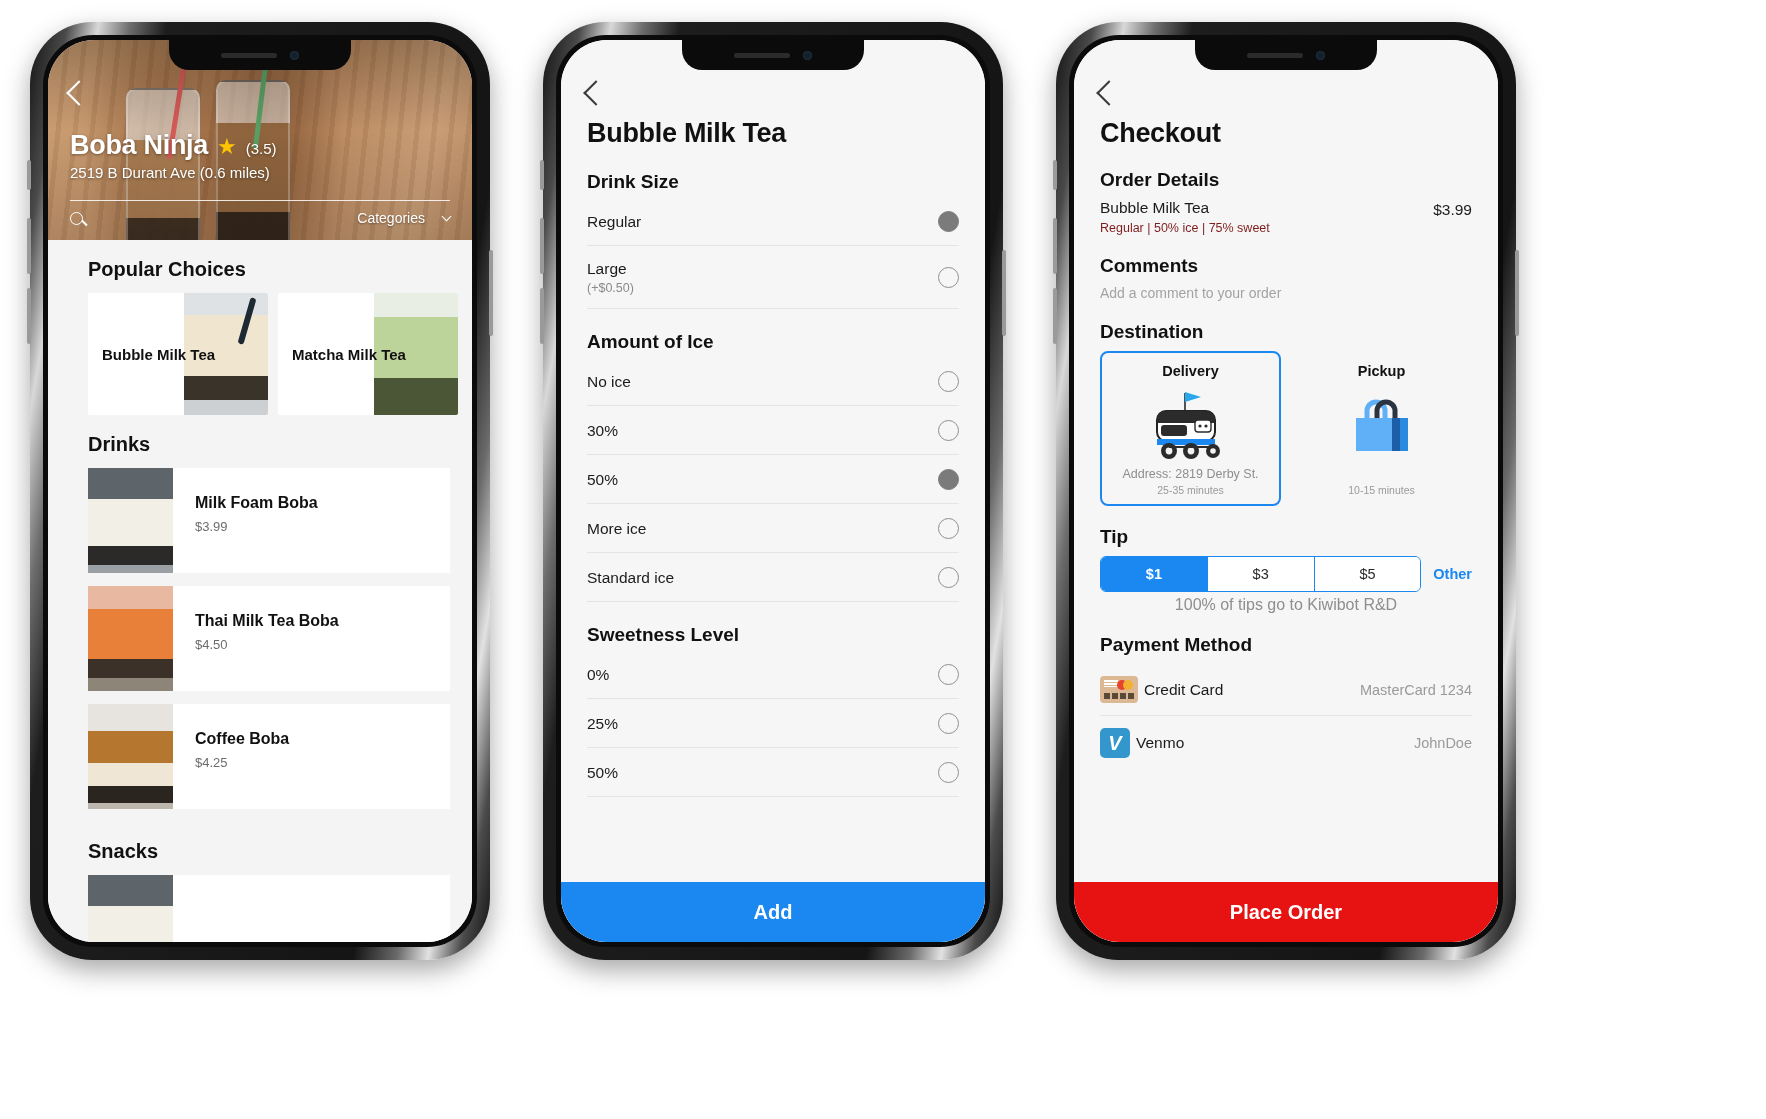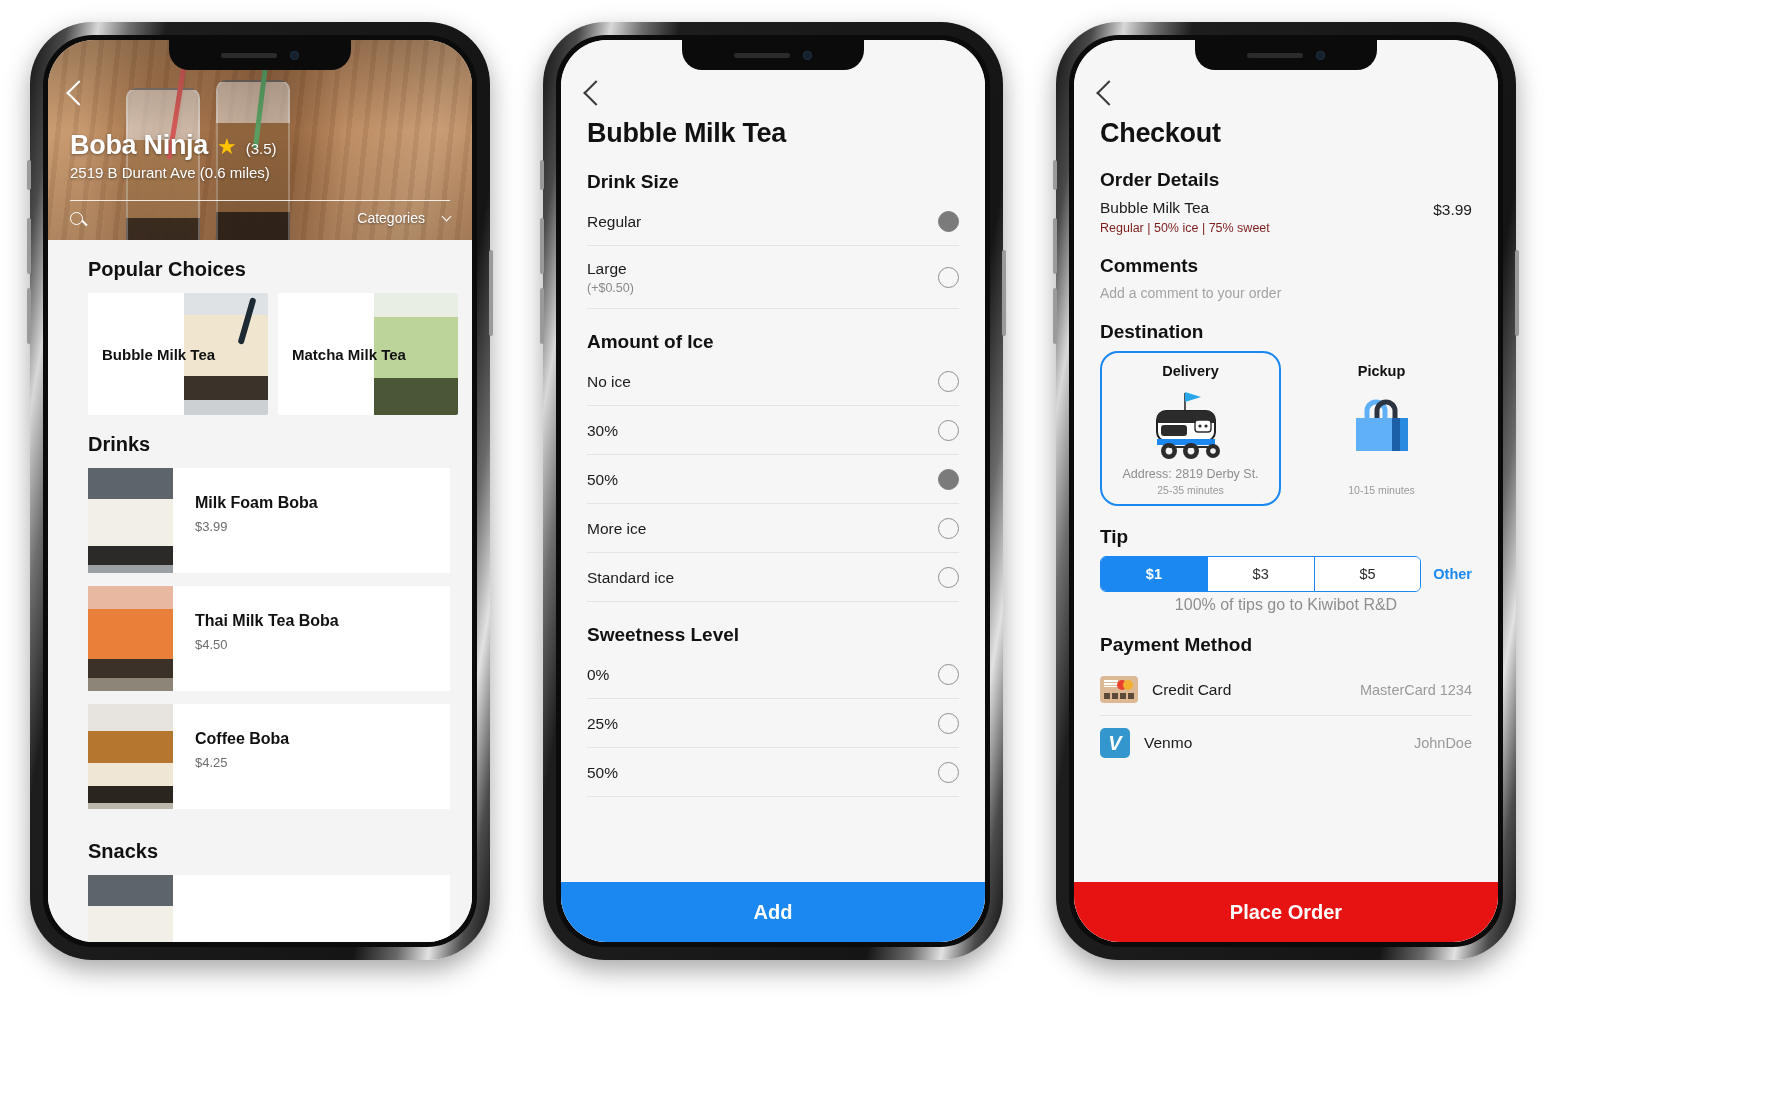--- a/index.html
+++ b/index.html
@@ -168,21 +168,21 @@
   
   .ck-body { padding: 0 26px; }
   .ck-sect { font-size: 19px; font-weight: bold; color: #111; margin: 20px 0 8px 0; }
   .order-line { display: flex; justify-content: space-between; align-items: flex-start; }
   .ol-name { font-size: 15.5px; color: #1b1b1b; }
   .ol-opts { font-size: 12.5px; color: #7f1d1d; margin-top: 4px; }
   .ol-price { font-size: 15.5px; color: #1b1b1b; padding-top: 2px; }
   .comment-ph { font-size: 14px; color: #a3a3a3; }
   .dest-row { display: flex; gap: 10px; margin-top: 8px; }
   .dest-card {
-    flex: 1; border-radius: 18px; padding: 10px 6px 8px 6px;
+    flex: 1; border-radius: 8px; padding: 10px 6px 8px 6px;
     display: flex; flex-direction: column; align-items: center;
     min-height: 154px; justify-content: flex-start;
   }
   .dest-card.sel { border: 2px solid #1a88f0; }
   .dest-card.plain { border: 2px solid transparent; }
   .dest-title { font-size: 14.5px; font-weight: bold; color: #111; }
   .dest-addr { font-size: 12.5px; color: #8e8e8e; margin-top: auto; }
   .dest-eta { font-size: 10.5px; color: #9a9a9a; margin-top: 3px; }
   .robot { position: relative; width: 96px; height: 78px; margin: 6px 0 4px 0; }
   .bag { position: relative; width: 64px; height: 60px; margin: 14px 0 4px 0; }
@@ -193,21 +193,21 @@
     flex: 1; text-align: center; font-size: 14.5px; color: #2b2b2b;
     padding: 9px 0; background: #fff; border-right: 1px solid #1a88f0;
   }
   .tip-btn:last-child { border-right: none; }
   .tip-btn.active { background: #1a88f0; color: #fff; font-weight: bold; }
   .tip-other { font-size: 14.5px; color: #1a88f0; font-weight: bold; }
   .tip-note { text-align: center; font-size: 16px; color: #8e8e8e; margin-top: 4px; }
 
   .pay-row { display: flex; align-items: center; padding: 12px 0; border-bottom: 1px solid #e4e4e4; }
   .pay-row:last-child { border-bottom: none; }
-  .pay-name { font-size: 15.5px; color: #1b1b1b; margin-left: 14px; }
+  .pay-name { font-size: 15.5px; color: #1b1b1b; margin-left: 6px; }
   .pay-detail { font-size: 14.5px; color: #9a9a9a; margin-left: auto; }
   .cc-icon { width: 38px; height: 27px; border-radius: 4px; background: #dcb894; position: relative; flex: 0 0 auto; }
   .cc-icon .mc1 { position: absolute; right: 11px; top: 4px; width: 10px; height: 10px; border-radius: 50%; background: #e8432e; }
   .cc-icon .mc2 { position: absolute; right: 5px; top: 4px; width: 10px; height: 10px; border-radius: 50%; background: #f2b130; }
   .cc-icon .lines { position: absolute; left: 4px; top: 4px; width: 14px; height: 7px;
     background: repeating-linear-gradient(to bottom,#fff 0 1.6px, transparent 1.6px 3.2px); }
   .cc-icon .chips { position: absolute; left: 4px; bottom: 4px; width: 30px; height: 6px;
     background: repeating-linear-gradient(to right,#5c4a38 0 6px, transparent 6px 8px); }
   .venmo-icon { width: 30px; height: 30px; border-radius: 5px; background: #3396cd; color: #fff;
     display: flex; align-items: center; justify-content: center; font-size: 20px; font-weight: bold;

